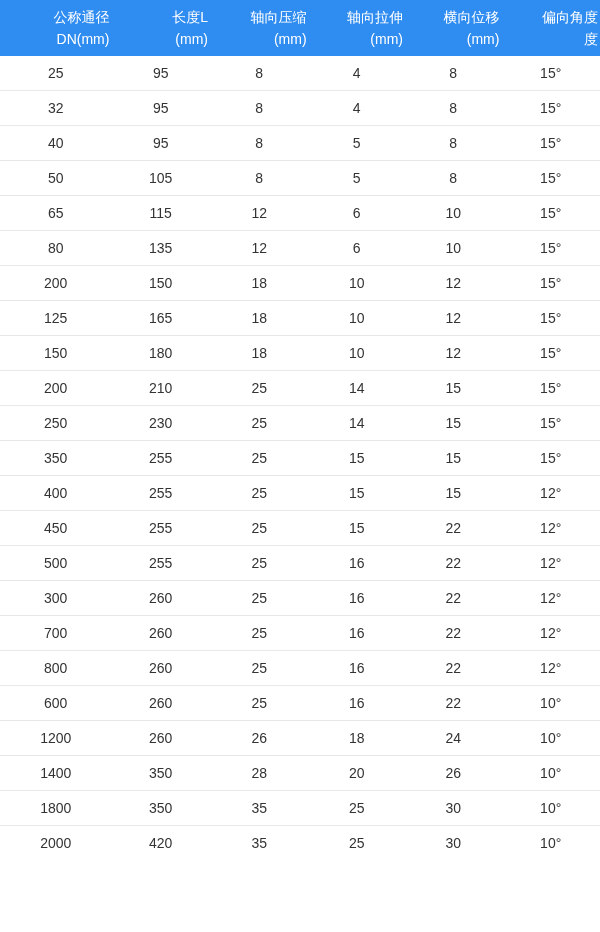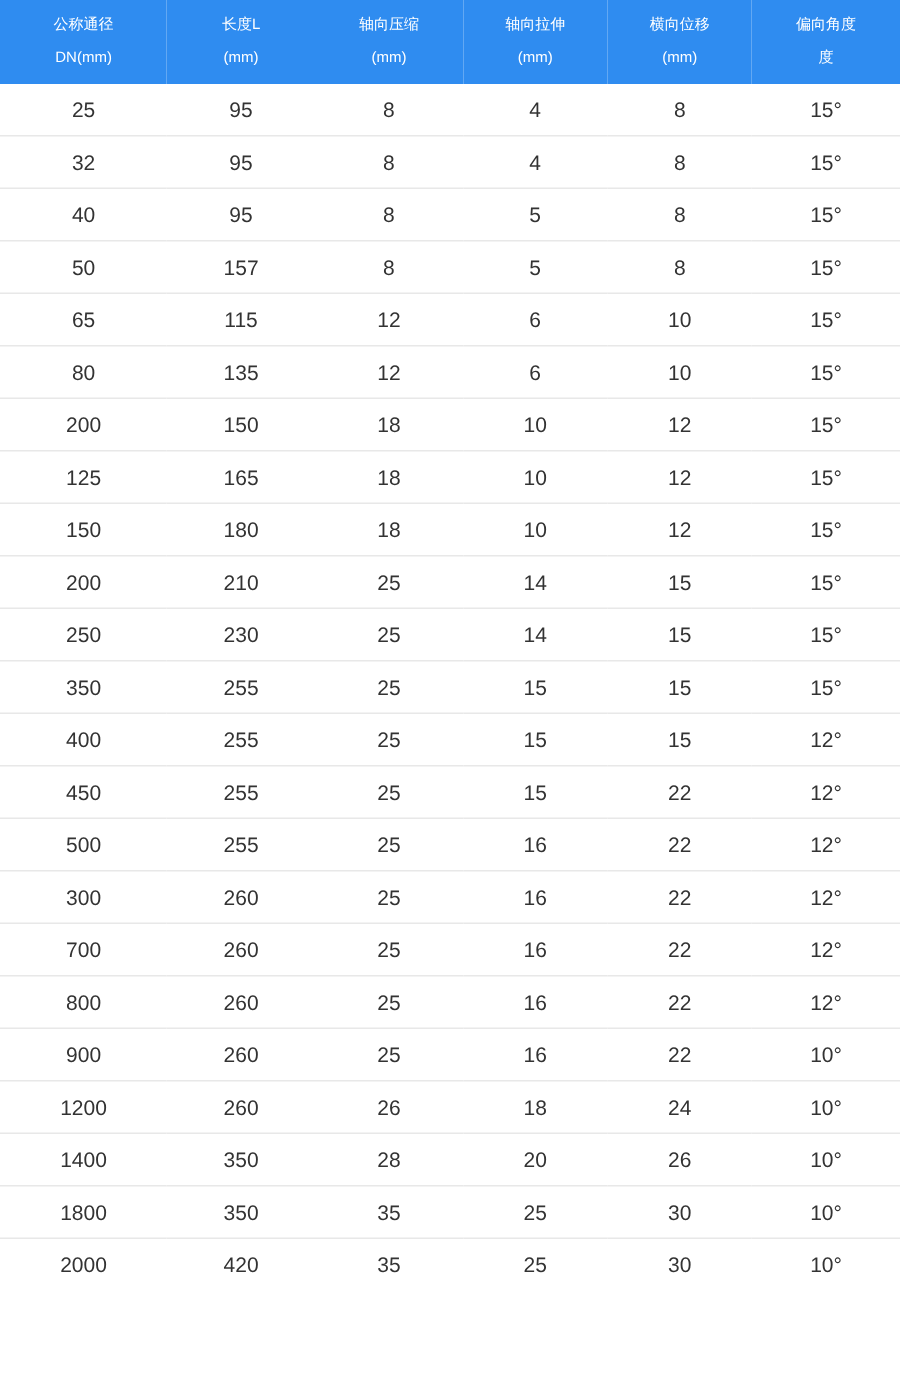--- a/index.html
+++ b/index.html
@@ -16,24 +16,24 @@
   }
   table.spec-table {
     width: 600px;
     border-collapse: collapse;
     table-layout: fixed;
   }
   table.spec-table th {
     background: #2f8cf0;
     color: #ffffff;
     font-weight: normal;
-    font-size: 10px;
+    font-size: 14px;
     line-height: 22px;
     padding: 6px 2px;
-    text-align: center;
+    text-align: right;
     vertical-align: middle;
   }
   table.spec-table th .hdr-line {
     display: block;
     white-space: nowrap;
   }
   table.spec-table td {
     font-size: 14px;
     color: #333333;
     text-align: center;
@@ -113,21 +113,21 @@
       <tr>
         <td>40</td>
         <td>95</td>
         <td>8</td>
         <td>5</td>
         <td>8</td>
         <td>15°</td>
       </tr>
       <tr>
         <td>50</td>
-        <td>157</td>
+        <td>105</td>
         <td>8</td>
         <td>5</td>
         <td>8</td>
         <td>15°</td>
       </tr>
       <tr>
         <td>65</td>
         <td>115</td>
         <td>12</td>
         <td>6</td>
@@ -232,21 +232,21 @@
       </tr>
       <tr>
         <td>800</td>
         <td>260</td>
         <td>25</td>
         <td>16</td>
         <td>22</td>
         <td>12°</td>
       </tr>
       <tr>
-        <td>900</td>
+        <td>600</td>
         <td>260</td>
         <td>25</td>
         <td>16</td>
         <td>22</td>
         <td>10°</td>
       </tr>
       <tr>
         <td>1200</td>
         <td>260</td>
         <td>26</td>

